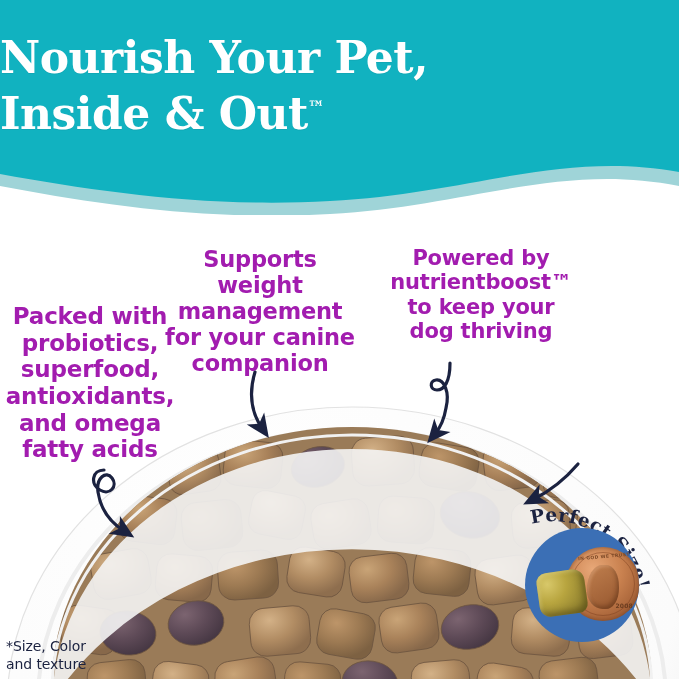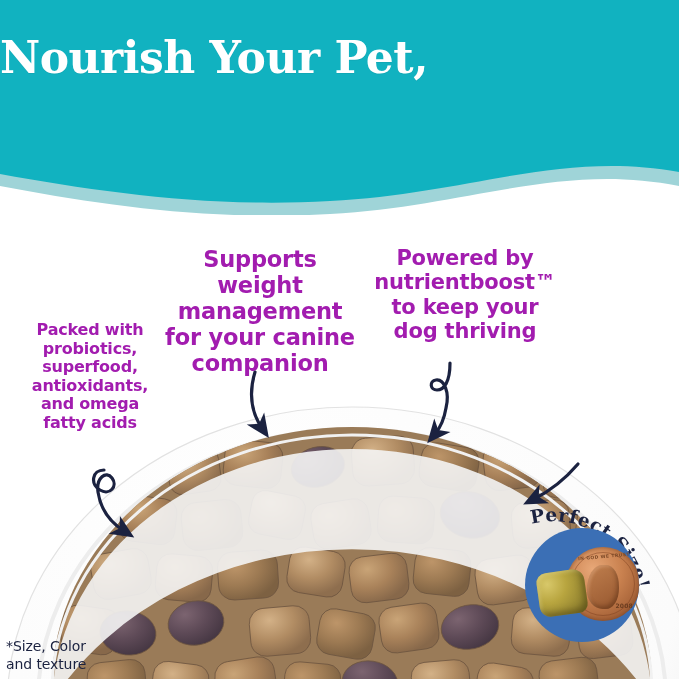--- a/index.html
+++ b/index.html
@@ -71,30 +71,29 @@
     font-family: "DejaVu Sans", "Liberation Sans", sans-serif;
     font-weight: bold;
     line-height: 1.16;
     text-align: center;
     white-space: pre-line;
     letter-spacing: -0.2px;
   }
   #callout-left {
     left: 2px; top: 303px;
     width: 176px;
-    font-size: 16px;
-    margin-top: 18px;
+    font-size: 23px;
   }
   #callout-mid {
     left: 160px; top: 246px;
     width: 200px;
     font-size: 22.5px;
   }
   #callout-right {
-    left: 372px; top: 246px;
+    left: 388px; top: 246px;
     width: 186px;
     font-size: 21px;
   }
   #callout-far-right {
     left: 500px; top: 360px;
     width: 179px;
     font-size: 21px;
   }
 
   .footnote {
@@ -306,20 +305,23 @@
 
   <div class="banner">
     <svg width="679" height="215" viewBox="0 0 679 215">
 
       <path d="M0,0 H679 V186 C560,162 470,206 330,214 C210,221 100,205 0,186 Z" fill="#9fd4d8"></path>
 
       <path d="M0,0 H679 V172 C560,150 470,194 330,201 C210,208 100,192 0,174 Z" fill="#11b2c0"></path>
     </svg>
     <div class="banner-title">
       <span>Nourish Your Pet,</span>
+      <span class="line2">
+        <span>Inside &amp; Out</span><span class="tm">™</span>
+      </span>
     </div>
   </div>
 
   <svg class="arrows" viewBox="0 0 679 679">
     <defs>
       <marker id="ah" markerWidth="9" markerHeight="9" refX="4.2" refY="4.2" orient="auto" markerUnits="strokeWidth">
         <path d="M0.6,0.9 L8,4.2 L0.6,7.5 L2.6,4.2 Z" fill="#1b2240"></path>
       </marker>
     </defs>
     <g fill="none" stroke="#1b2240" stroke-width="3.2" stroke-linecap="round" marker-end="url(#ah)">

